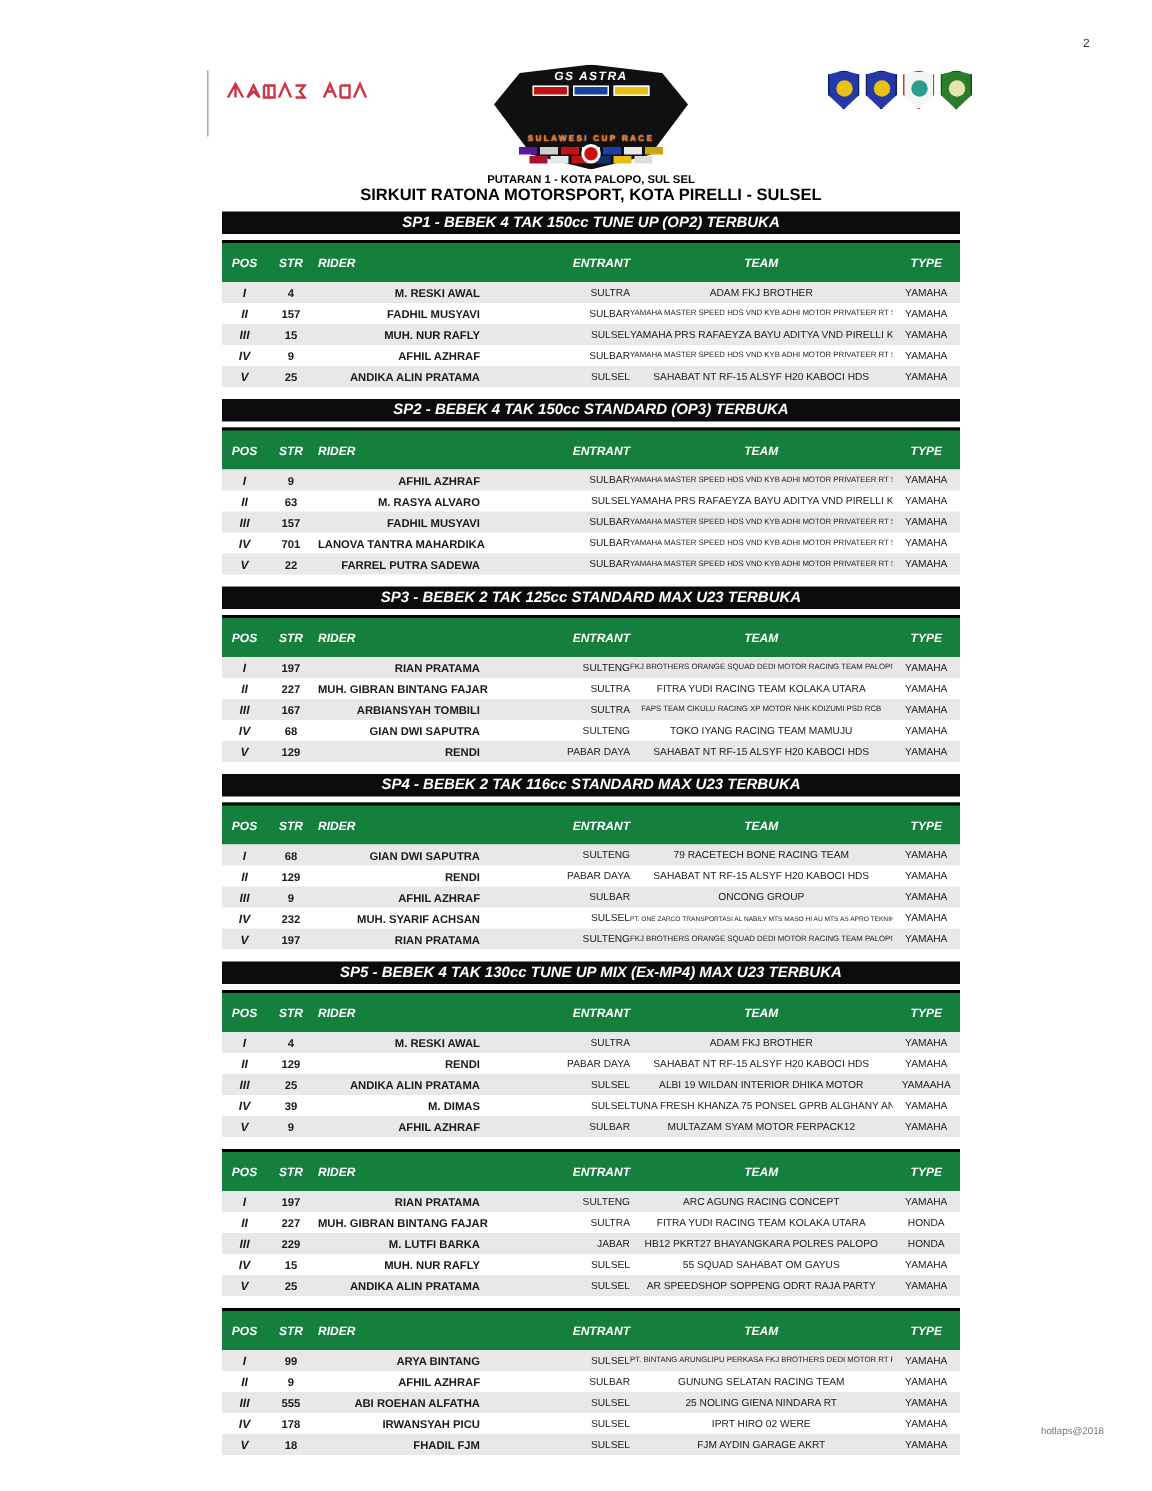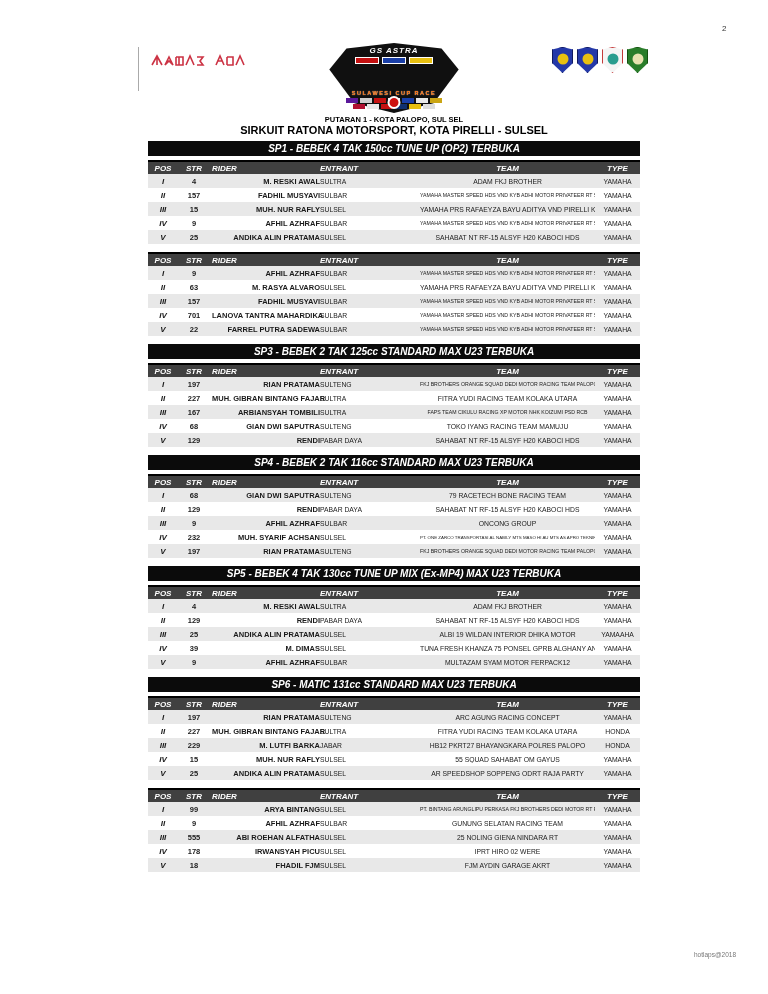--- a/index.html
+++ b/index.html
@@ -32,28 +32,28 @@
   .badges { position:absolute; right:-8px; top:4px; display:flex; gap:4px; }
   .badge { width:21px; height:26px; clip-path:polygon(50% 0%, 100% 10%, 100% 62%, 50% 100%, 0% 62%, 0% 10%); position:relative; }
   .badge .core { position:absolute; left:50%; top:45%; transform:translate(-50%,-50%); width:11px; height:11px; border-radius:50%; }
 
   .event-line1 { position:absolute; top:72px; width:100%; text-align:center; font-weight:bold; font-size:7.5px; color:#000; }
   .event-line2 { position:absolute; top:81px; width:100%; text-align:center; font-weight:bold; font-size:11px; color:#000; }
 
   
   .section { margin-bottom:8px; }
   .banner { background:#0b0b0b; color:#fff; text-align:center; font-weight:bold; font-style:italic; font-size:10px; height:15px; line-height:15px; }
-  .thead { margin-top:4px; display:flex; background:#404040; border-top:2px solid #000; color:#fff; font-weight:bold; font-style:italic; font-size:8px; height:14px; align-items:center; }
+  .thead { margin-top:4px; display:flex; background:#15803d; border-top:2px solid #000; color:#fff; font-weight:bold; font-style:italic; font-size:8px; height:28px; align-items:center; }
   .trow { display:flex; height:14px; align-items:center; font-size:7px; color:#1a1a1a; }
   .trow.stripe { background:#e8e8e8; }
 
   .c-pos { width:30px; text-align:center; }
   .c-str { width:32px; text-align:center; }
   .c-rider { width:110px; text-align:left; padding-left:2px; }
-  .c-entrant { width:100px; text-align:left; }
+  .c-entrant { width:100px; text-align:right; }
   .c-team { width:175px; text-align:center; }
   .c-type { width:45px; text-align:center; }
 
   .trow .c-pos { font-weight:bold; font-style:italic; font-size:8px; }
   .trow .c-str { font-weight:bold; font-size:7.5px; }
   .trow .c-rider { font-weight:bold; font-size:7.5px; white-space:nowrap;text-align:right; }
   .trow .c-entrant, .trow .c-type { font-size:6.8px; }
   .trow .c-team { font-size:6.8px; white-space:nowrap; overflow:hidden; }
   .trow .c-team.team-sm { font-size:5.2px; }
   .trow .c-team.team-xs { font-size:4.4px; }
@@ -180,20 +180,21 @@
               <div class="c-str">25</div>
               <div class="c-rider">ANDIKA ALIN PRATAMA</div>
               <div class="c-entrant">SULSEL</div>
               <div class="c-team">SAHABAT NT RF-15 ALSYF H20 KABOCI HDS</div>
               <div class="c-type">YAMAHA</div>
             </div>
           </div>
   </div>
 
   <div class="section">
+    <div class="banner">SP2 - BEBEK 4 TAK 150cc STANDARD (OP3) TERBUKA</div>
     <div class="thead">
             <div class="c-pos">POS</div>
             <div class="c-str">STR</div>
             <div class="c-rider" style="text-align: left;">RIDER</div>
             <div class="c-entrant">ENTRANT</div>
             <div class="c-team">TEAM</div>
             <div class="c-type">TYPE</div>
           </div>
     <div class="tbody">
             <div class="trow stripe">
@@ -395,21 +396,20 @@
               <div class="c-str">9</div>
               <div class="c-rider">AFHIL AZHRAF</div>
               <div class="c-entrant">SULBAR</div>
               <div class="c-team">MULTAZAM SYAM MOTOR FERPACK12</div>
               <div class="c-type">YAMAHA</div>
             </div>
           </div>
   </div>
 
   <div class="section">
-    <div class="banner">SP6 - MATIC 131cc STANDARD MAX U23 TERBUKA</div>
     <div class="thead">
             <div class="c-pos">POS</div>
             <div class="c-str">STR</div>
             <div class="c-rider" style="text-align: left;">RIDER</div>
             <div class="c-entrant">ENTRANT</div>
             <div class="c-team">TEAM</div>
             <div class="c-type">TYPE</div>
           </div>
     <div class="tbody">
             <div class="trow stripe">

